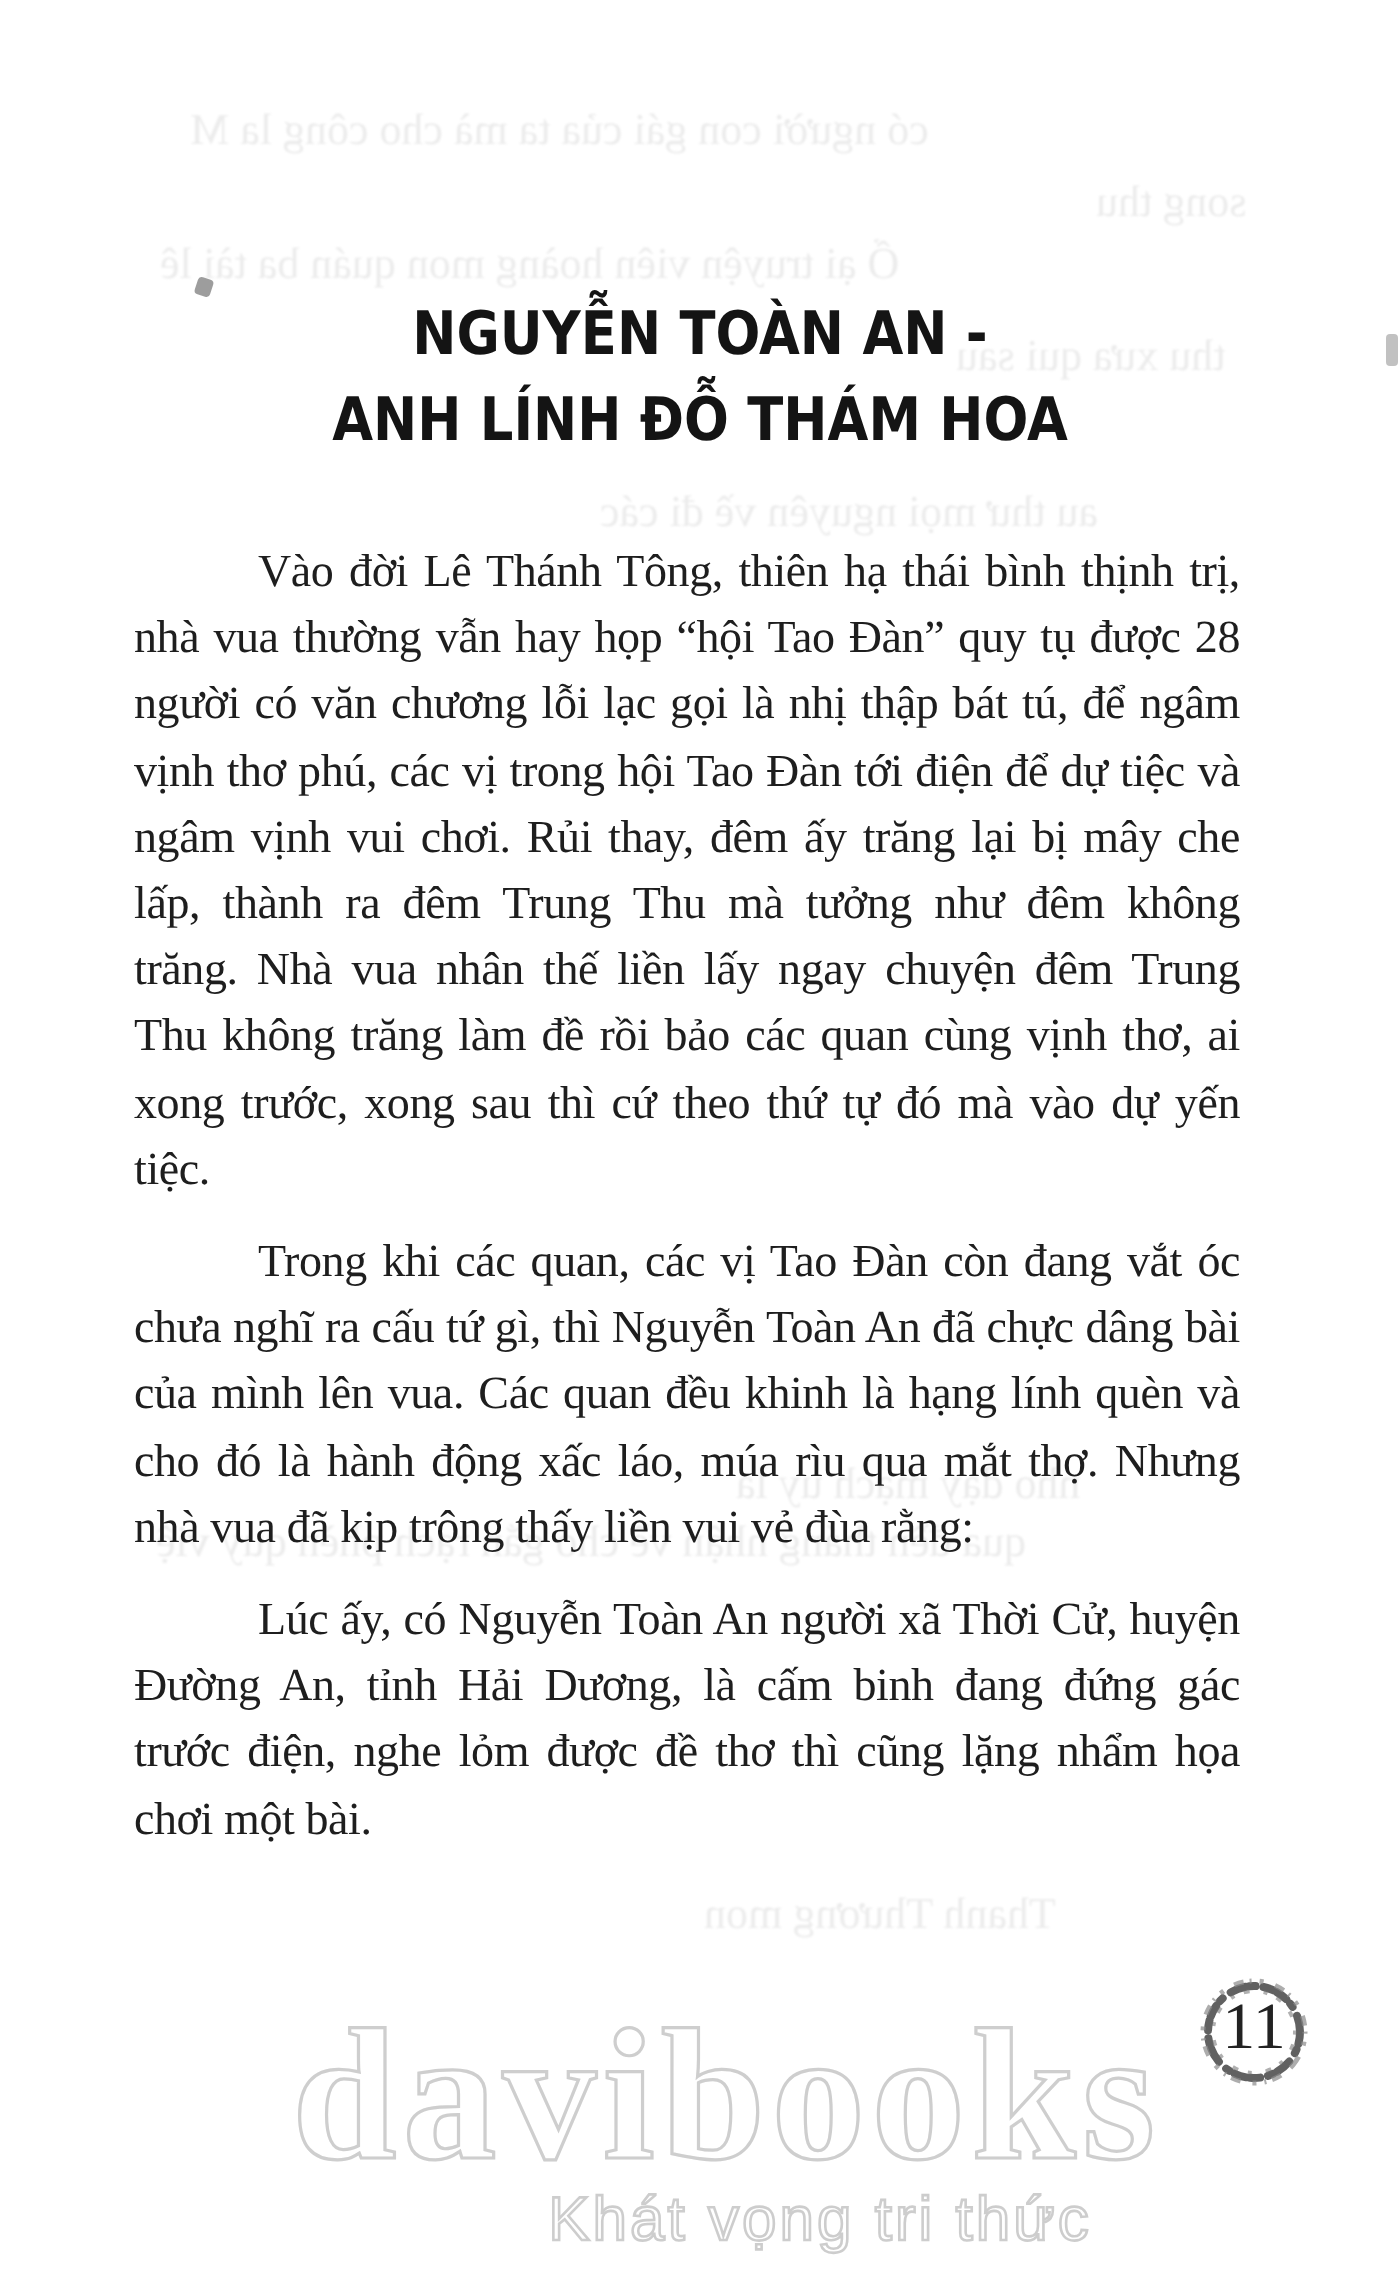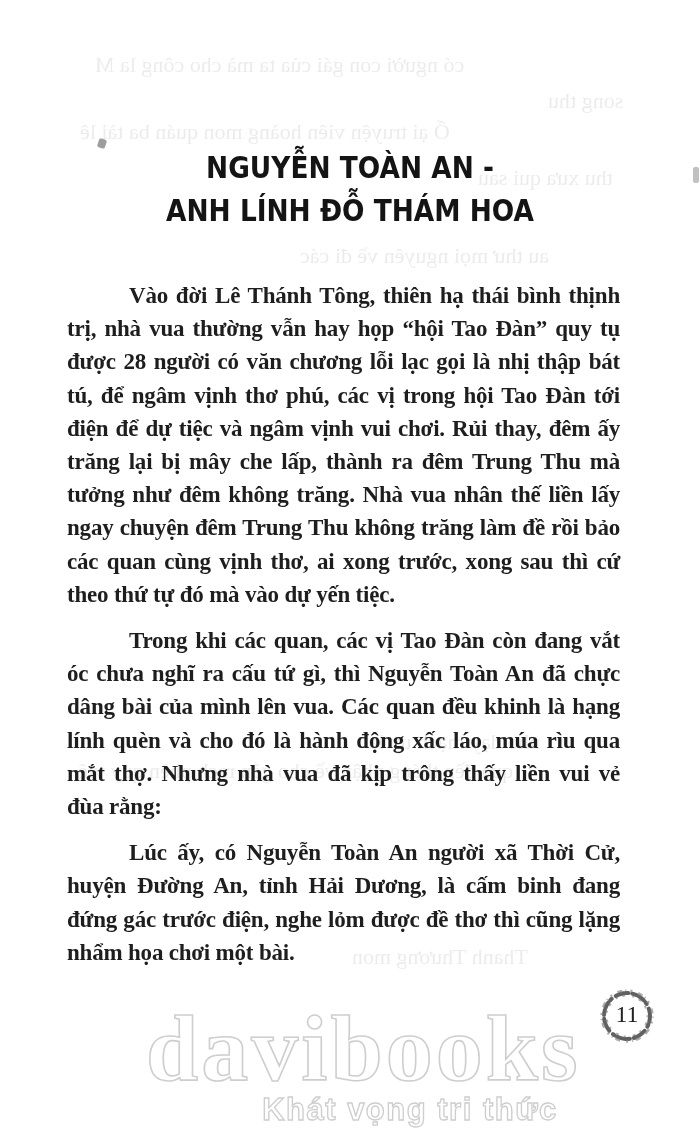--- a/index.html
+++ b/index.html
@@ -25,28 +25,27 @@
     color: #141414;
     letter-spacing: 0px;
     transform: scaleX(0.88);
     transform-origin: 50% 50%;
   }
   .tline { display: block; }
 
   
   .body-text {
     position: absolute;
-    top: 279px; left: 67px; width: 553px;
+    top: 269px; left: 67px; width: 553px;
     font-family: "Liberation Serif", "DejaVu Serif", serif;
     font-size: 23px;
     line-height: 33.2px;
     color: #1e1e1e;
     text-align: justify;
     letter-spacing: -0.2px;
-    font-weight: bold;
   }
   .body-text p { margin: 0 0 13px 0; text-indent: 62px; }
 
   
   .wm-brand {
     position: absolute;
     top: 1001px; left: 146px;
     font-family: "Liberation Serif", serif;
     font-weight: bold;
     font-size: 94px;
@@ -54,37 +53,37 @@
     color: transparent;
     -webkit-text-stroke: 1.6px #c9c9c9;
     letter-spacing: 3px;
     opacity: 0.9;
   }
   .wm-tagline {
     position: absolute;
     top: 1092px; left: 248px; width: 324px;
     text-align: center;
     font-family: "Liberation Sans", sans-serif;
-    font-weight: bold;
+    font-weight: normal;
     font-size: 31px;
     line-height: 36px;
     color: transparent;
     -webkit-text-stroke: 1.3px #cbcbcb;
     letter-spacing: 1.5px;
     opacity: 0.95;
   }
 
   
   .pagenum-badge { position: absolute; top: 987px; left: 598px; width: 58px; height: 58px; }
   .pagenum-badge svg { position: absolute; inset: 0; }
   .pagenum {
     position: absolute; top: 50%; left: 50%;
     transform: translate(-50%, -54%);
     font-family: "Liberation Serif", serif;
-    font-size: 24px; color: #222222;
+    font-size: 33px; color: #222222;
   }
 
   
   .bt {
     position: absolute;
     font-family: "Liberation Serif", serif;
     font-size: 22px;
     color: #8f8f8f;
     opacity: 0.17;
     transform: scaleX(-1);

